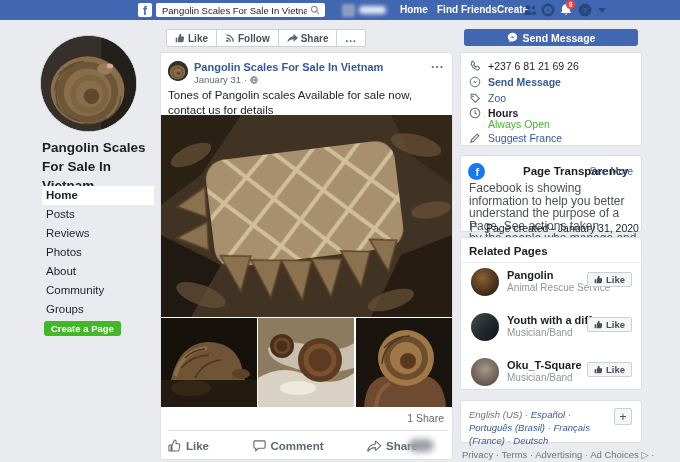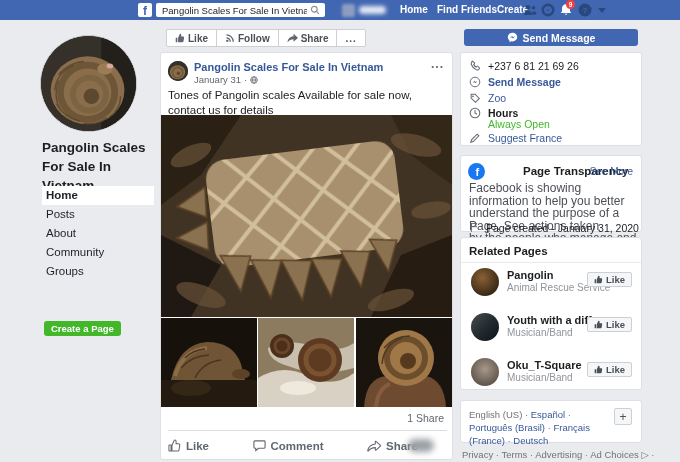--- a/index.html
+++ b/index.html
@@ -74,21 +74,21 @@
 
   #rel-title { position:absolute; left:8px; top:7px; font-size:11.5px; font-weight:bold; color:#1c1e21; }
   #rel-div { position:absolute; left:0; top:24px; width:100%; border-top:1px solid #e9ebee; }
   .rel-item { position:absolute; left:0; width:100%; height:40px; }
   .rel-avatar { position:absolute; left:10px; top:3px; width:28px; height:28px; border-radius:50%; }
   .rel-name { position:absolute; left:46px; top:4px; font-size:11px; font-weight:bold; color:#1c1e21; cursor:pointer; }
   .rel-cat { position:absolute; left:46px; top:17px; font-size:10px; color:#90949c; }
   .like-btn { position:absolute; right:9px; top:7px; height:15px; display:flex; align-items:center; gap:3px; padding:0 6px;
              background:#f5f6f7; border:1px solid #ccd0d5; border-radius:2px; font-size:9.5px; font-weight:bold; color:#4b4f56; cursor:pointer; }
 
-  #lang-text { position:absolute; left:8px; top:7px; width:142px; font-size:9.5px; line-height:13px; color:#385898; }
+  #lang-text { position:absolute; left:8px; top:7px; width:142px; font-size:9.5px; line-height:13px; color:#385898;font-style:italic; }
   #lang-text .cur { color:#737373; }
   #lang-text span { cursor:pointer; }
   #lang-text span:not(.nodot)::after { content:" · "; color:#737373; cursor:default; }
   #lang-add { position:absolute; right:9px; top:7px; width:18px; height:17px; background:#f5f6f7; border:1px solid #ccd0d5;
              border-radius:2px; font-size:12px; color:#4b4f56; text-align:center; line-height:16px; cursor:pointer; }
   #site-footer { position:absolute; left:462px; top:449px; font-size:9.5px; color:#737373; }
   #site-footer span { cursor:pointer; }
   #site-footer span::after { content:" · "; cursor:default; }
 
   svg { display:block; }
@@ -147,20 +147,22 @@
         <path d="M82 62q0 14-12 22"></path>
     </g>
     <ellipse cx="66" cy="34" rx="8" ry="6" fill="#9c7c54"></ellipse>
     <ellipse cx="71" cy="31" rx="3.4" ry="2.6" fill="#d8a8a0"></ellipse>
   </svg>
 </div>
 <div id="sidebar-title">Pangolin Scales For Sale In Vietnam</div>
 <div id="sidebar-nav">
   <div class="snav-item active">Home</div>
   <div class="snav-item">Posts</div>
+  <div class="snav-item">Reviews</div>
+  <div class="snav-item">Photos</div>
   <div class="snav-item">About</div>
   <div class="snav-item">Community</div>
   <div class="snav-item">Groups</div>
 </div>
 <div id="create-page-btn">Create a Page</div>
 
 <div id="action-bar">
   <div class="act-seg">
     <svg width="10" height="10" viewBox="0 0 14 14">
       <path d="M1.5 6.5h1.8V13H1.5c-.3 0-.5-.2-.5-.5V7c0-.3.2-.5.5-.5z" fill="#606770"></path>

